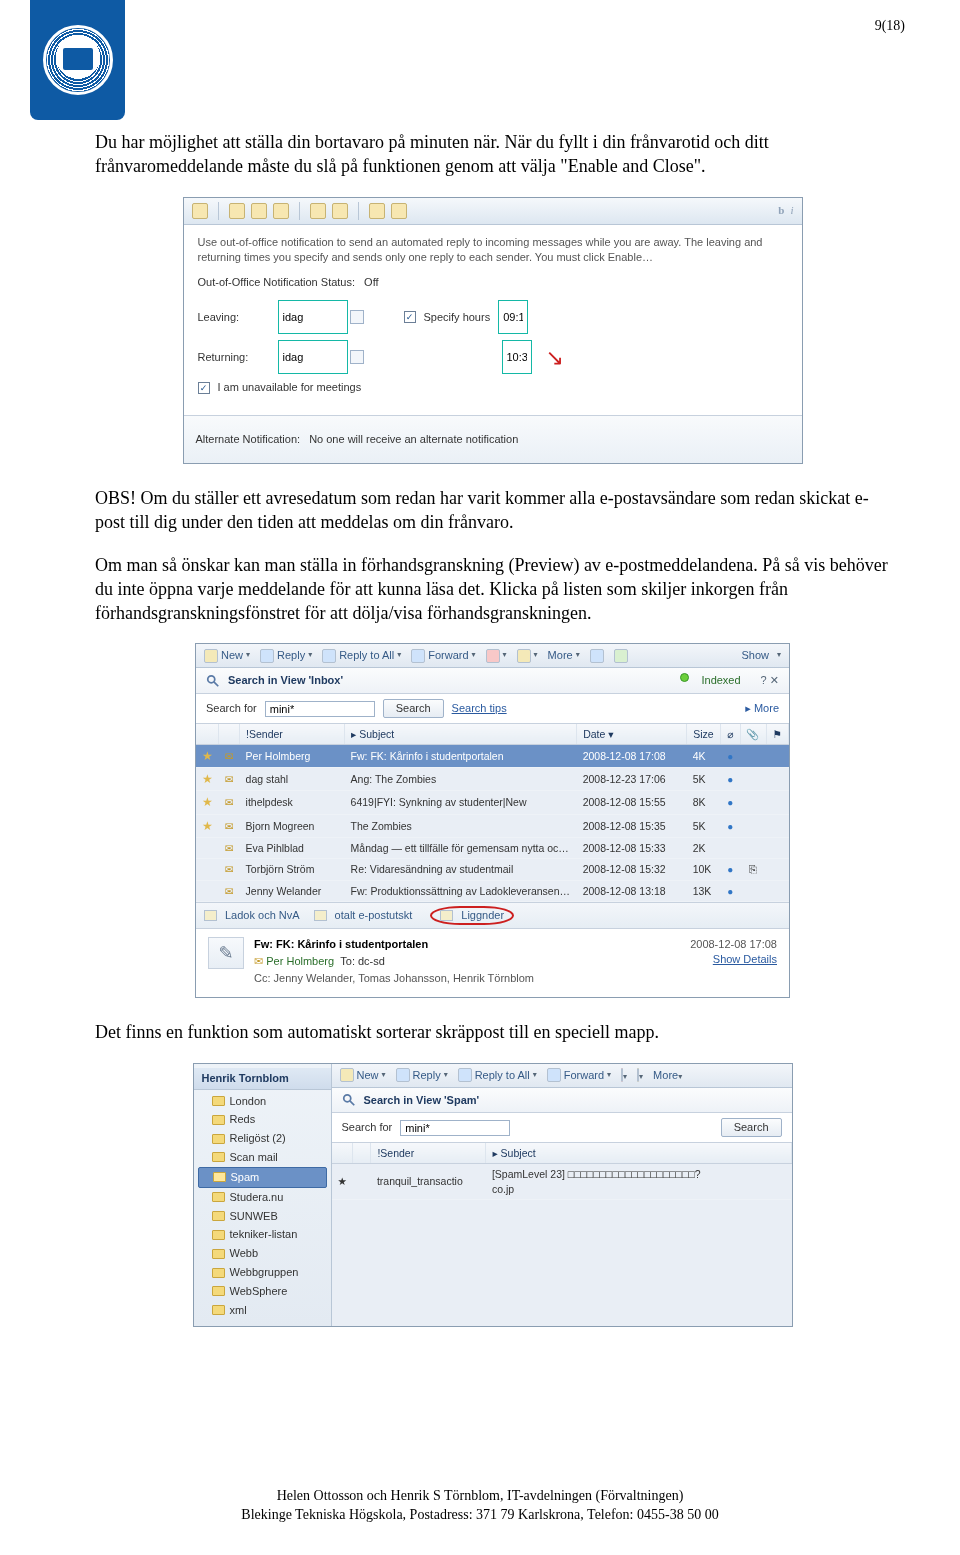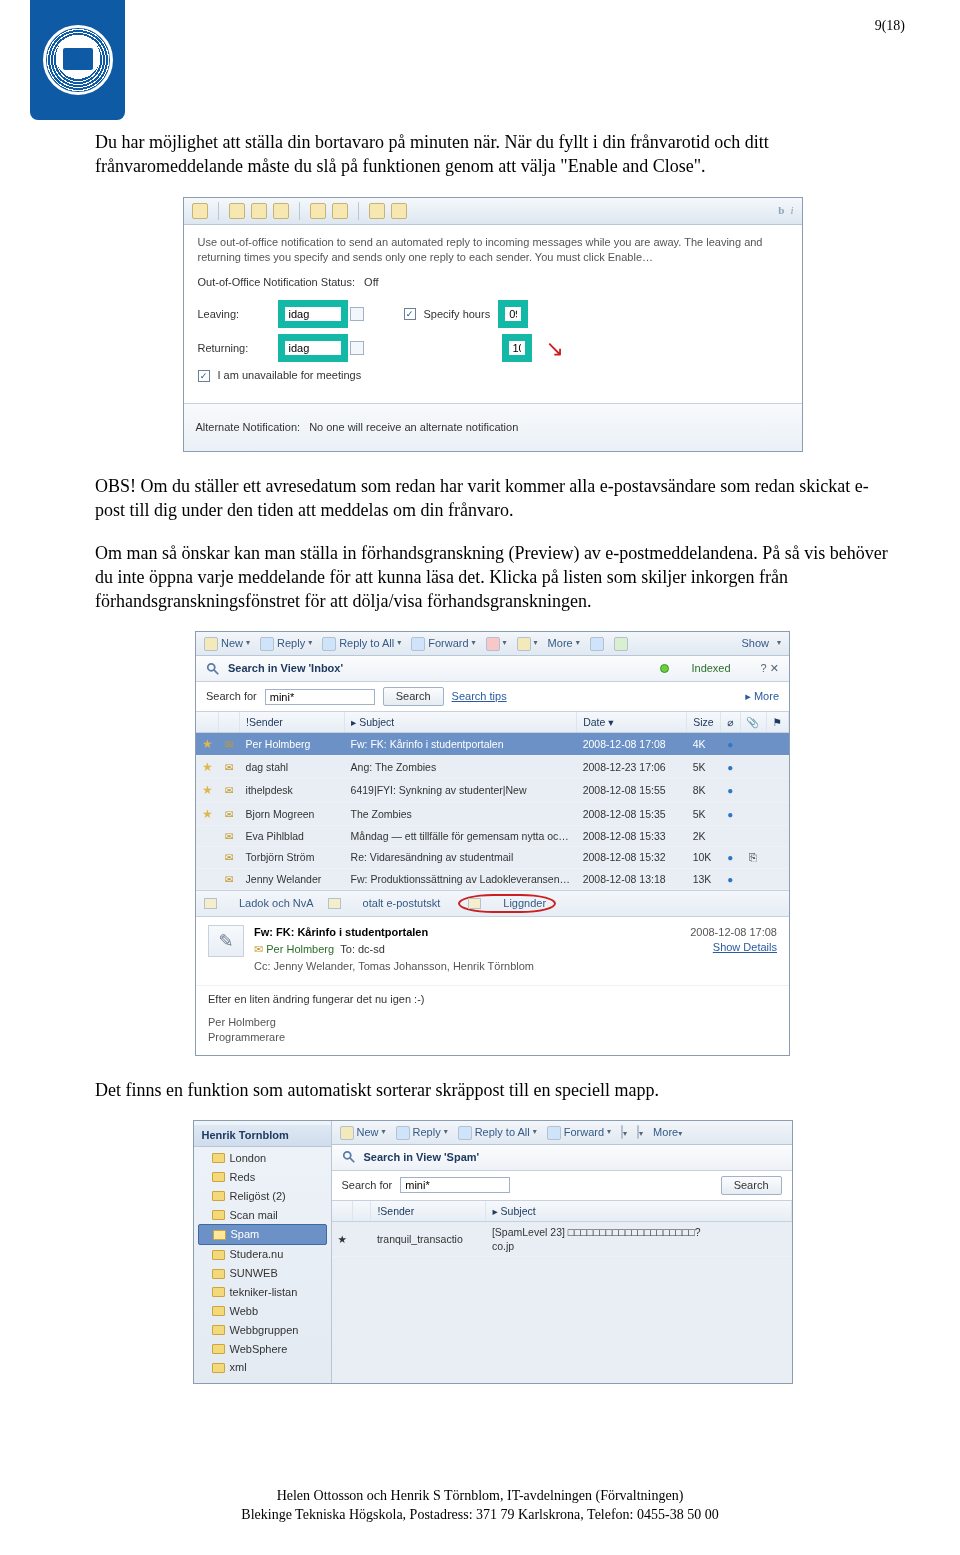--- a/index.html
+++ b/index.html
@@ -99,22 +99,22 @@
     padding: 1px 10px;
   }
   .ss1 .body {
     padding: 10px 12px 14px 14px;
     background: #fff;
   }
   .ss1 .desc { color:#555; margin-bottom:10px; line-height:1.4; }
   .ss1 .row { display:flex; align-items:center; margin:6px 0; gap:8px; }
   .ss1 .lbl { width:72px; color:#333; }
   .ss1 input[type=text] {
-    border:7px solid #14b8a6; background:#fff; font: inherit;
-    padding:7px 4px; height:16px;
+    border:1px solid #14b8a6; background:#fff; font: inherit;
+    padding:16px 4px; height:16px;
   }
   .ss1 .datebox { width:90px; display:flex; align-items:center; }
   .ss1 .datebox input { width:70px; }
   .ss1 .cal { width:14px; height:14px; border:1px solid #9fb2c9; background:#f3f6fa; margin-left:2px; }
   .ss1 .chk { width:12px; height:12px; border:1px solid #6b7f97; background:#fff; display:inline-flex; align-items:center; justify-content:center; font-size:9px; color:#1b4f8a; }
   .ss1 .timebox { width:30px; }
   .ss1 .red-arrow { color:#cc1f1f; font-size:22px; margin-left:6px; line-height:0.6; }
   .ss1 .status-row { margin:8px 0 10px 0; }
   .ss1 .alt {
     background: linear-gradient(#f8fafc,#eaf0f6);
@@ -136,21 +136,21 @@
   .ss2 .tb .drop { font-size:8px; color:#567; }
   .ss2 .tb .right { margin-left:auto; display:flex; gap:8px; align-items:center; }
   .ss2 .searchbar {
     background: linear-gradient(#fbfcfd,#eef2f7);
     border-bottom:1px solid #c7d1de;
     padding:5px 10px;
     display:flex; align-items:center; gap:8px;
   }
   .ss2 .searchbar .mag { width:14px; height:14px; }
   .ss2 .searchbar .title { font-weight:bold; color:#1f3a60; }
-  .ss2 .searchbar .right { margin-left:auto; display:flex; align-items:center; gap:22px; color:#2a6e2a; }
+  .ss2 .searchbar .right { margin-left:auto; display:flex; gap:12px; color:#2a6e2a; }
   .ss2 .searchbar .dot { width:9px;height:9px;border-radius:50%;background:#6bcf3b;border:1px solid #3a962a; }
   .ss2 .searchrow {
     background:#fff;
     border-bottom:1px solid #c7d1de;
     padding:5px 10px;
     display:flex; align-items:center; gap:8px;
   }
   .ss2 .searchrow input {
     border:1px solid #9fb2c9; padding:1px 4px; font:inherit; height:16px; width:110px;
   }
@@ -178,21 +178,21 @@
   .ss2 .star { color:#e0b84a; font-size:12px; }
   .ss2 .ball { color:#3176c6; font-size:10px; }
   .ss2 .tabstrip {
     background:linear-gradient(#f3f6fa,#e6edf4);
     border-top:1px solid #c7d1de;
     border-bottom:1px solid #c7d1de;
     padding:3px 8px;
     display:flex; gap:14px; align-items:center;
     color:#355a86;
   }
-  .ss2 .tabstrip .tab { display:flex; align-items:center; gap:22px; }
+  .ss2 .tabstrip .tab { display:flex; align-items:center; gap:8px; }
   .ss2 .tabstrip .tab .ti { width:13px; height:11px; border:1px solid #b3c1d1; background:#f4eecb; }
   .ss2 .tabstrip .oval2 {
     border:2px solid #cc1f1f; border-radius:50%/70%;
     padding:0 8px; margin-left:4px;
   }
   .ss2 .preview {
     background:#fff; padding:8px 12px 12px 12px;
     display:flex; gap:10px;
   }
   .ss2 .preview .pen {
@@ -525,27 +525,20 @@
         <div class="phead">
           <div class="subj">Fw: FK: Kårinfo i studentportalen</div>
           <div><span class="env">✉</span> <span class="from">Per Holmberg</span> &nbsp;<span>To: dc-sd</span></div>
           <div class="meta">Cc: Jenny Welander, Tomas Johansson, Henrik Törnblom</div>
         </div>
         <div class="pright">
           <div>2008-12-08 17:08</div>
           <div class="showd">Show Details</div>
         </div>
       </div>
-      <div class="msgbody">
-        <div>Efter en liten ändring fungerar det nu igen :-)</div>
-        <div class="sig">
-          <div>Per Holmberg</div>
-          <div>Programmerare</div>
-        </div>
-      </div>
     </div>
   </div>
 
   <p class="para">Det finns en funktion som automatiskt sorterar skräppost till en speciell mapp.</p>
 
   <div class="screenshot">
     <div class="ss-frame ss3">
       <div class="side">
         <div class="user">Henrik Tornblom</div>
         <ul id="folder-list">

